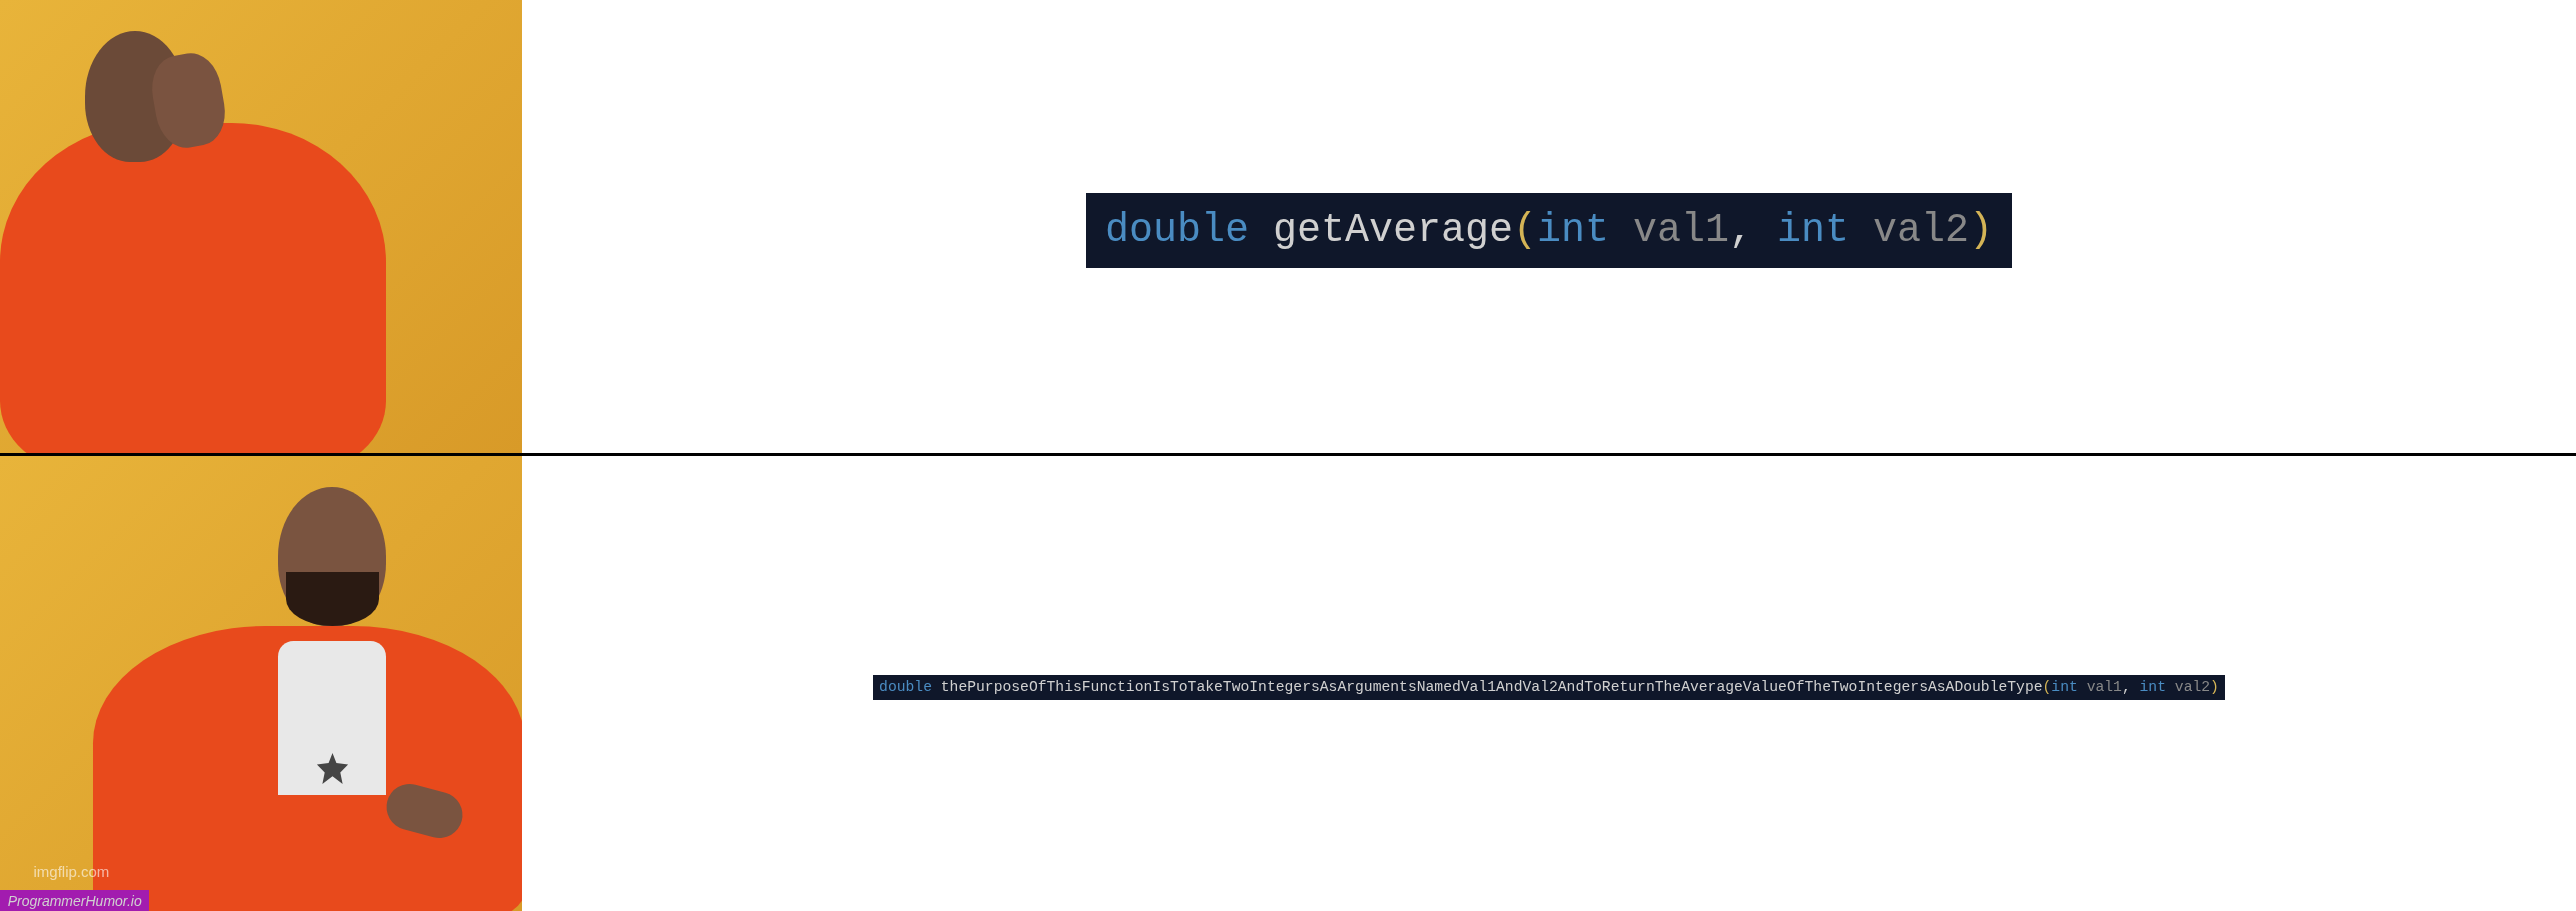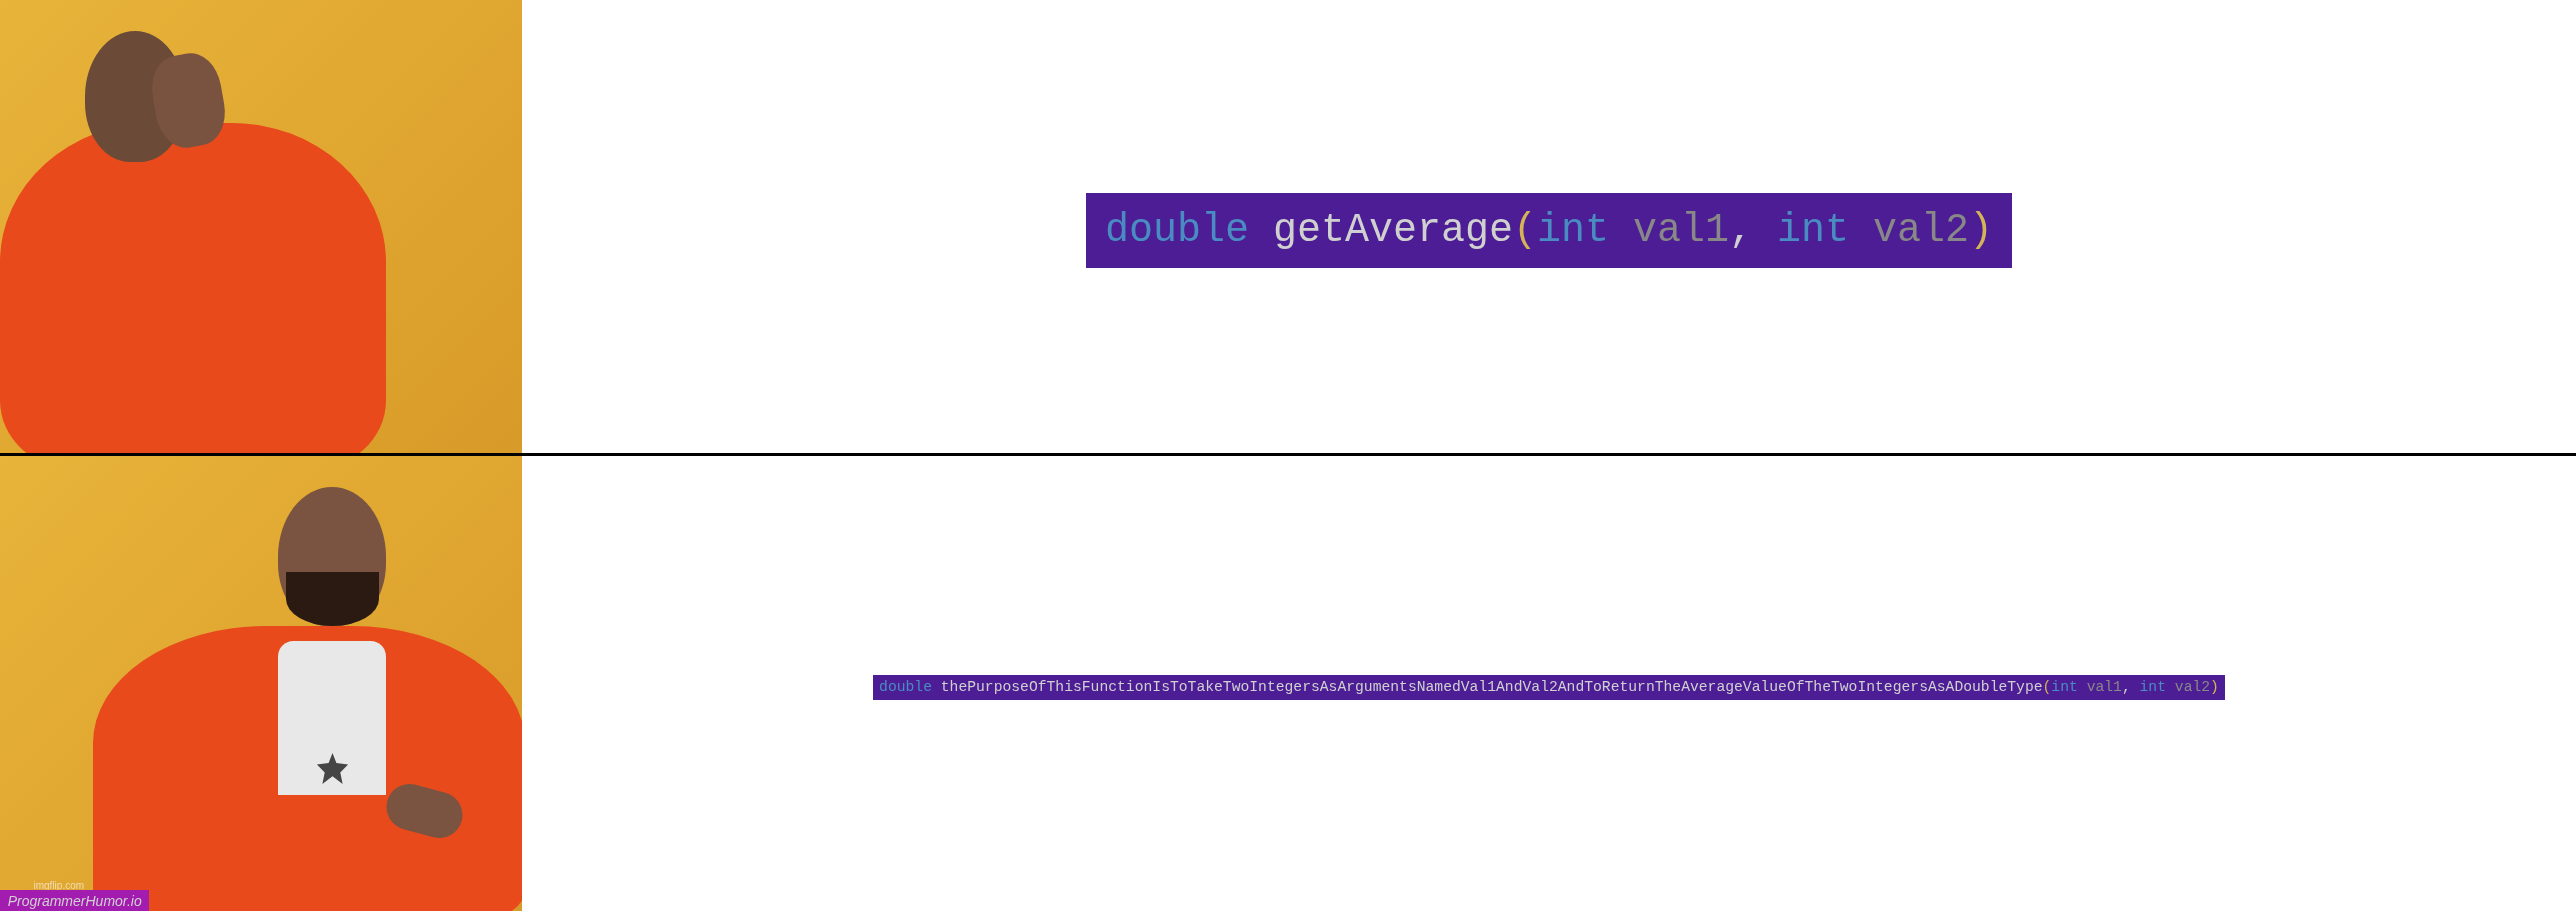--- a/index.html
+++ b/index.html
@@ -140,21 +140,21 @@
       position: absolute;
       width: 77px;
       height: 46px;
       background: #7a5440;
       border-radius: 23px;
       top: 332px;
       left: 386px;
       transform: rotate(15deg);
     }
     .code-block {
-      background: #4c1d95;
+      background: #0f172a;
       padding: 9.3px 18.5px;
       display: inline-block;
       white-space: nowrap;
       margin-top: 9px;
     }
     .code-block-large {
       font-size: 40px;
       line-height: 1.4;
     }
     .code-block-small {
@@ -186,25 +186,25 @@
       left: 0;
       background: #a21caf;
       color: #d0d0d0;
       font-family: Arial, sans-serif;
       font-size: 14px;
       padding: 2.3px 7.7px;
       font-style: italic;
     }
     .imgflip-mark {
       position: absolute;
-      bottom: 20px;
+      bottom: 31px;
       left: 1.5px;
       color: #fff;
       font-family: Arial, sans-serif;
-      font-size: 10px;
+      font-size: 15px;
       opacity: 0.6;
       padding-left: 32px;
     }
   </style>
 </head>
 <body>
 
 <div class="meme-container">
 
   <div class="panel panel-top">

